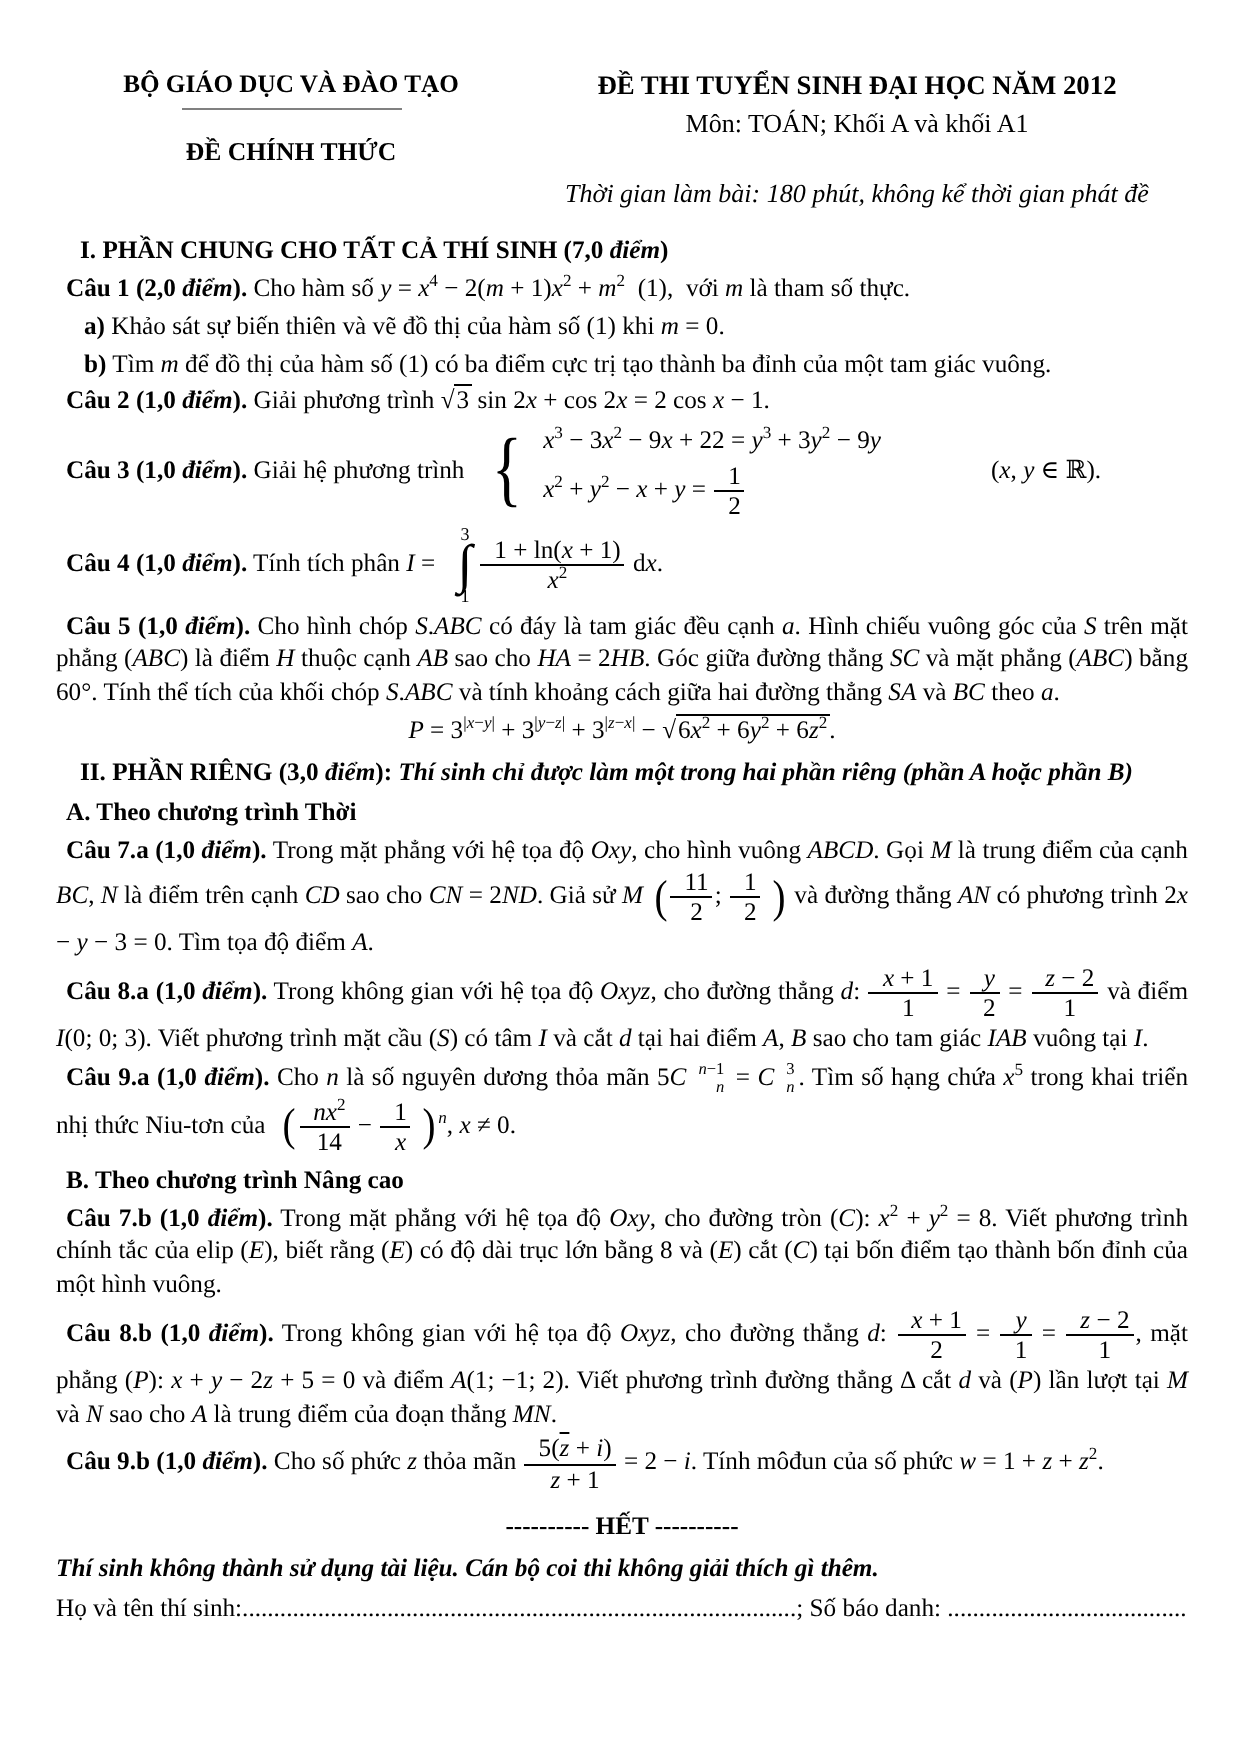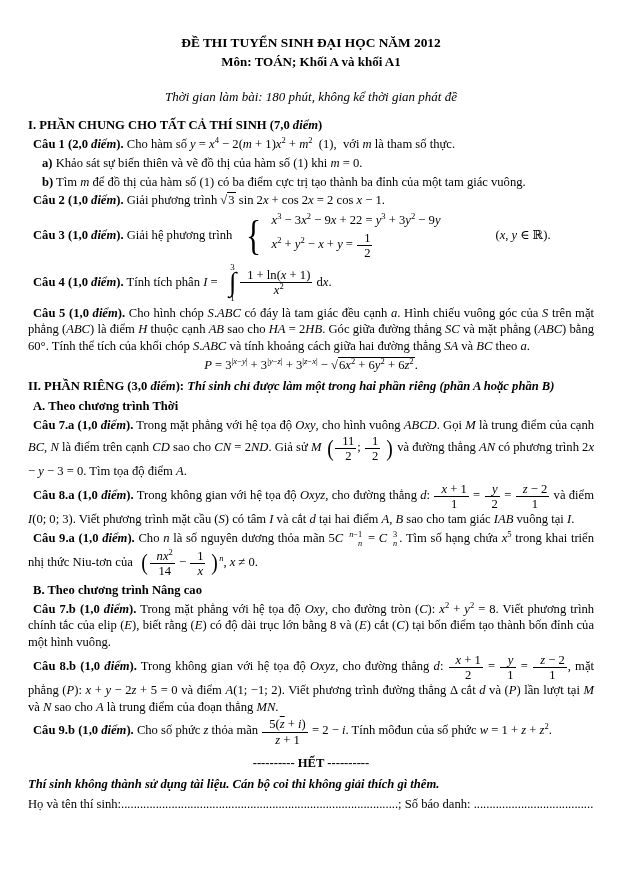--- a/index.html
+++ b/index.html
@@ -11,33 +11,33 @@
     color:#000;
     font-family:"Liberation Serif","DejaVu Serif",serif;
     font-size:12.6px;
     line-height:1.33;
     padding:34px 24px 0 28px;
     overflow:hidden;
   }
   p { margin:2px 0; }
   .q   { text-align:justify; text-indent:5px; }
   .sub { text-align:justify; margin-left:14px; }
-  .sec { font-weight:bold; margin:4px 0 2px; }
+  .sec { font-weight:bold; margin:4px 12px 2px; }
   .sub-hd { margin-left:5px; }
   .center { text-align:center; text-indent:0; }
 
   
   .hdr { display:flex; margin-bottom:12px; }
   .hdr-left { width:235px; text-align:center; }
   .hdr-ministry { font-weight:bold; font-size:12.6px; }
   .rule { width:110px; border-top:1.6px solid #808080; margin:3px auto 13px; }
   .hdr-official { font-weight:bold; font-size:12.8px; }
   .hdr-right { flex:1; text-align:center; }
   .hdr-title { font-weight:bold; font-size:13.4px; }
-  .hdr-sub   { font-weight:bold; font-size:13px; margin-top:1px; }
+  .hdr-sub   { font-weight:normal; font-size:13px; margin-top:1px; }
   .hdr-dur   { font-style:italic; font-size:13px; margin-top:18px; }
 
   
   sup { font-size:0.68em; line-height:0; }
   .frac { display:inline-block; vertical-align:middle; text-align:center; line-height:1.12; padding:0 1px; }
   .frac .fn { display:block; border-bottom:1px solid #000; padding:0 2px; }
   .frac .fd { display:block; padding:0 2px; }
   .sqrt { white-space:nowrap; }
   .sqrt .rd { border-top:1px solid #000; padding:0 1px; }
   .brace { display:inline-block; vertical-align:middle; font-size:42px; font-weight:300; line-height:0.85; margin:0 2px 0 4px; transform:scaleX(0.75); }
@@ -55,20 +55,25 @@
   .end-line { text-align:center; font-weight:bold; margin:8px 0 5px; }
   .note { font-weight:bold; font-style:italic; margin-top:3px; }
   .nameline { margin-top:3px; white-space:nowrap; overflow:hidden; }
 </style>
 </head>
 <body>
 
 <div class="page">
 
   <div class="hdr">
+    <div class="hdr-left">
+      <div class="hdr-ministry">BỘ GIÁO DỤC VÀ ĐÀO TẠO</div>
+      <div class="rule"></div>
+      <div class="hdr-official">ĐỀ CHÍNH THỨC</div>
+    </div>
     <div class="hdr-right">
       <div class="hdr-title">ĐỀ THI TUYỂN SINH ĐẠI HỌC NĂM 2012</div>
       <div class="hdr-sub">Môn: TOÁN; Khối A và khối A1</div>
       <div class="hdr-dur">Thời gian làm bài: 180 phút, không kể thời gian phát đề</div>
     </div>
   </div>
 
   <div class="sec"><b>I. PHẦN CHUNG CHO TẤT CẢ THÍ SINH (7,0 <i>điểm</i>)</b></div>
 
   <p class="q"><b>Câu 1 (2,0 <i>điểm</i>).</b> Cho hàm số <i>y</i> = <i>x</i><sup>4</sup> − 2(<i>m</i> + 1)<i>x</i><sup>2</sup> + <i>m</i><sup>2</sup>&nbsp; (1),&nbsp; với <i>m</i> là tham số thực.</p>

